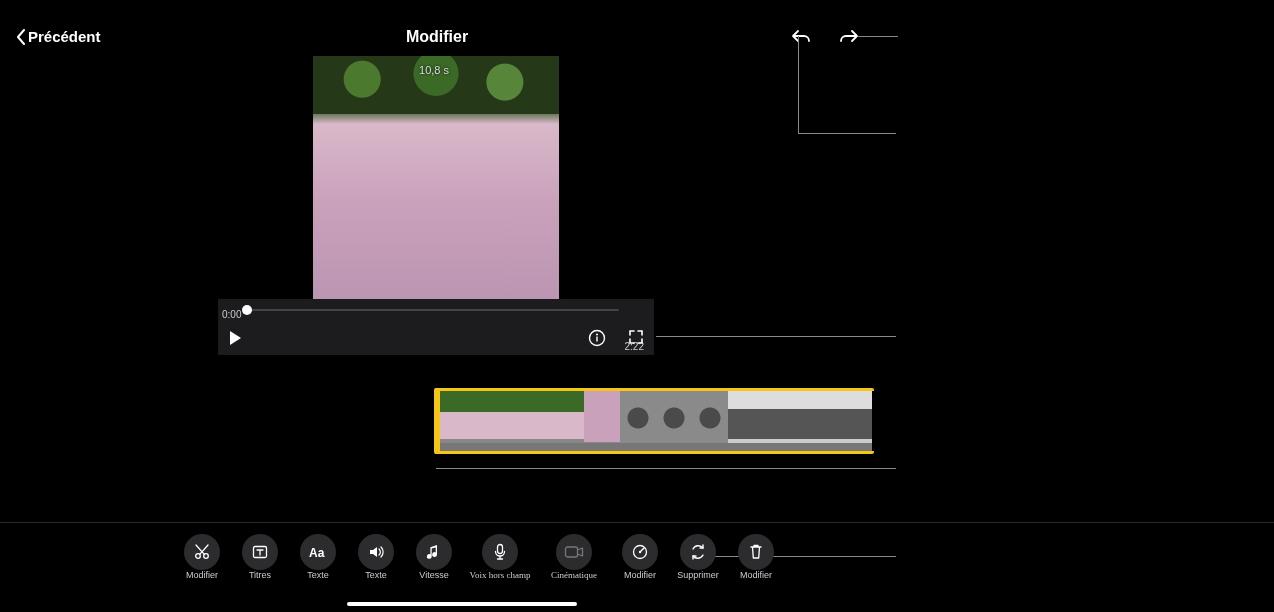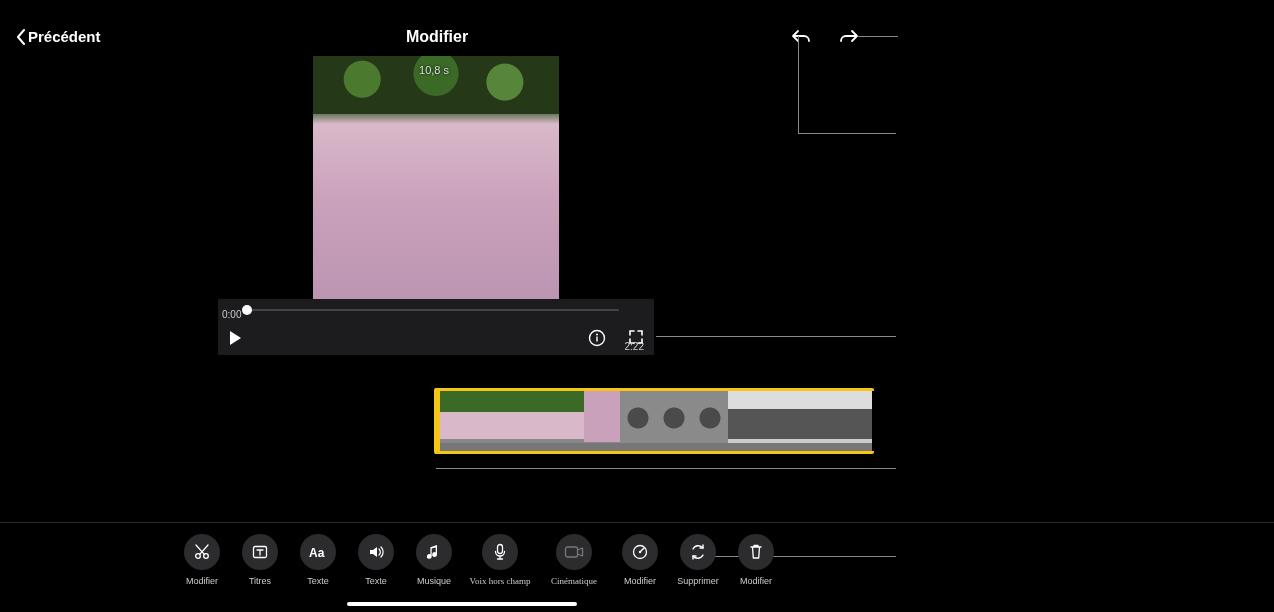--- a/index.html
+++ b/index.html
@@ -183,21 +183,21 @@
     position:absolute; left:0; right:0; top:522px; height:1px; background:#2a2a2a;
   }
   .toolbar {
     position:absolute;
     left:0; right:0; top:534px;
     display:flex;
     gap:18px;
     padding-left:182px;
   }
   .tool {
-    display:flex; flex-direction:column; align-items:center; gap:6px;
+    display:flex; flex-direction:column; align-items:center; 
     cursor:pointer;
     width:40px;
     justify-content:center;
   }
   .tool .circ{
     width:36px;height:36px;border-radius:50%;
     background:#2c2c2e;
     display:flex;align-items:center;justify-content:center;
   }
   .tool .lbl{
@@ -353,21 +353,21 @@
   </div>
 
   <div class="tool">
     <div class="circ">
         <span>
       <svg width="16" height="18" viewBox="0 0 16 18">
             <path d="M11 2 v9.5 a2.4 2.4 0 1 1 -1.3 -2.1 V4.5 l-4 .9 v8 a2.4 2.4 0 1 1 -1.3 -2.1 V4.2 z" fill="#fff"></path>
           </svg>
     </span>
       </div>
-    <span class="lbl">Musique</span>
+    <span class="lbl">Vitesse</span>
   </div>
 
   <div class="tool wide">
     <div class="circ">
         <span>
       <svg width="14" height="18" viewBox="0 0 14 18">
             <rect x="4.5" y="1.5" width="5" height="9" rx="2.5" stroke="#fff" stroke-width="1.3" fill="none"></rect>
             <path d="M2.5 8.5 a4.5 4.5 0 0 0 9 0 M7 13 v3 M4.5 16 h5" stroke="#fff" stroke-width="1.3" fill="none" stroke-linecap="round"></path>
           </svg>
     </span>

